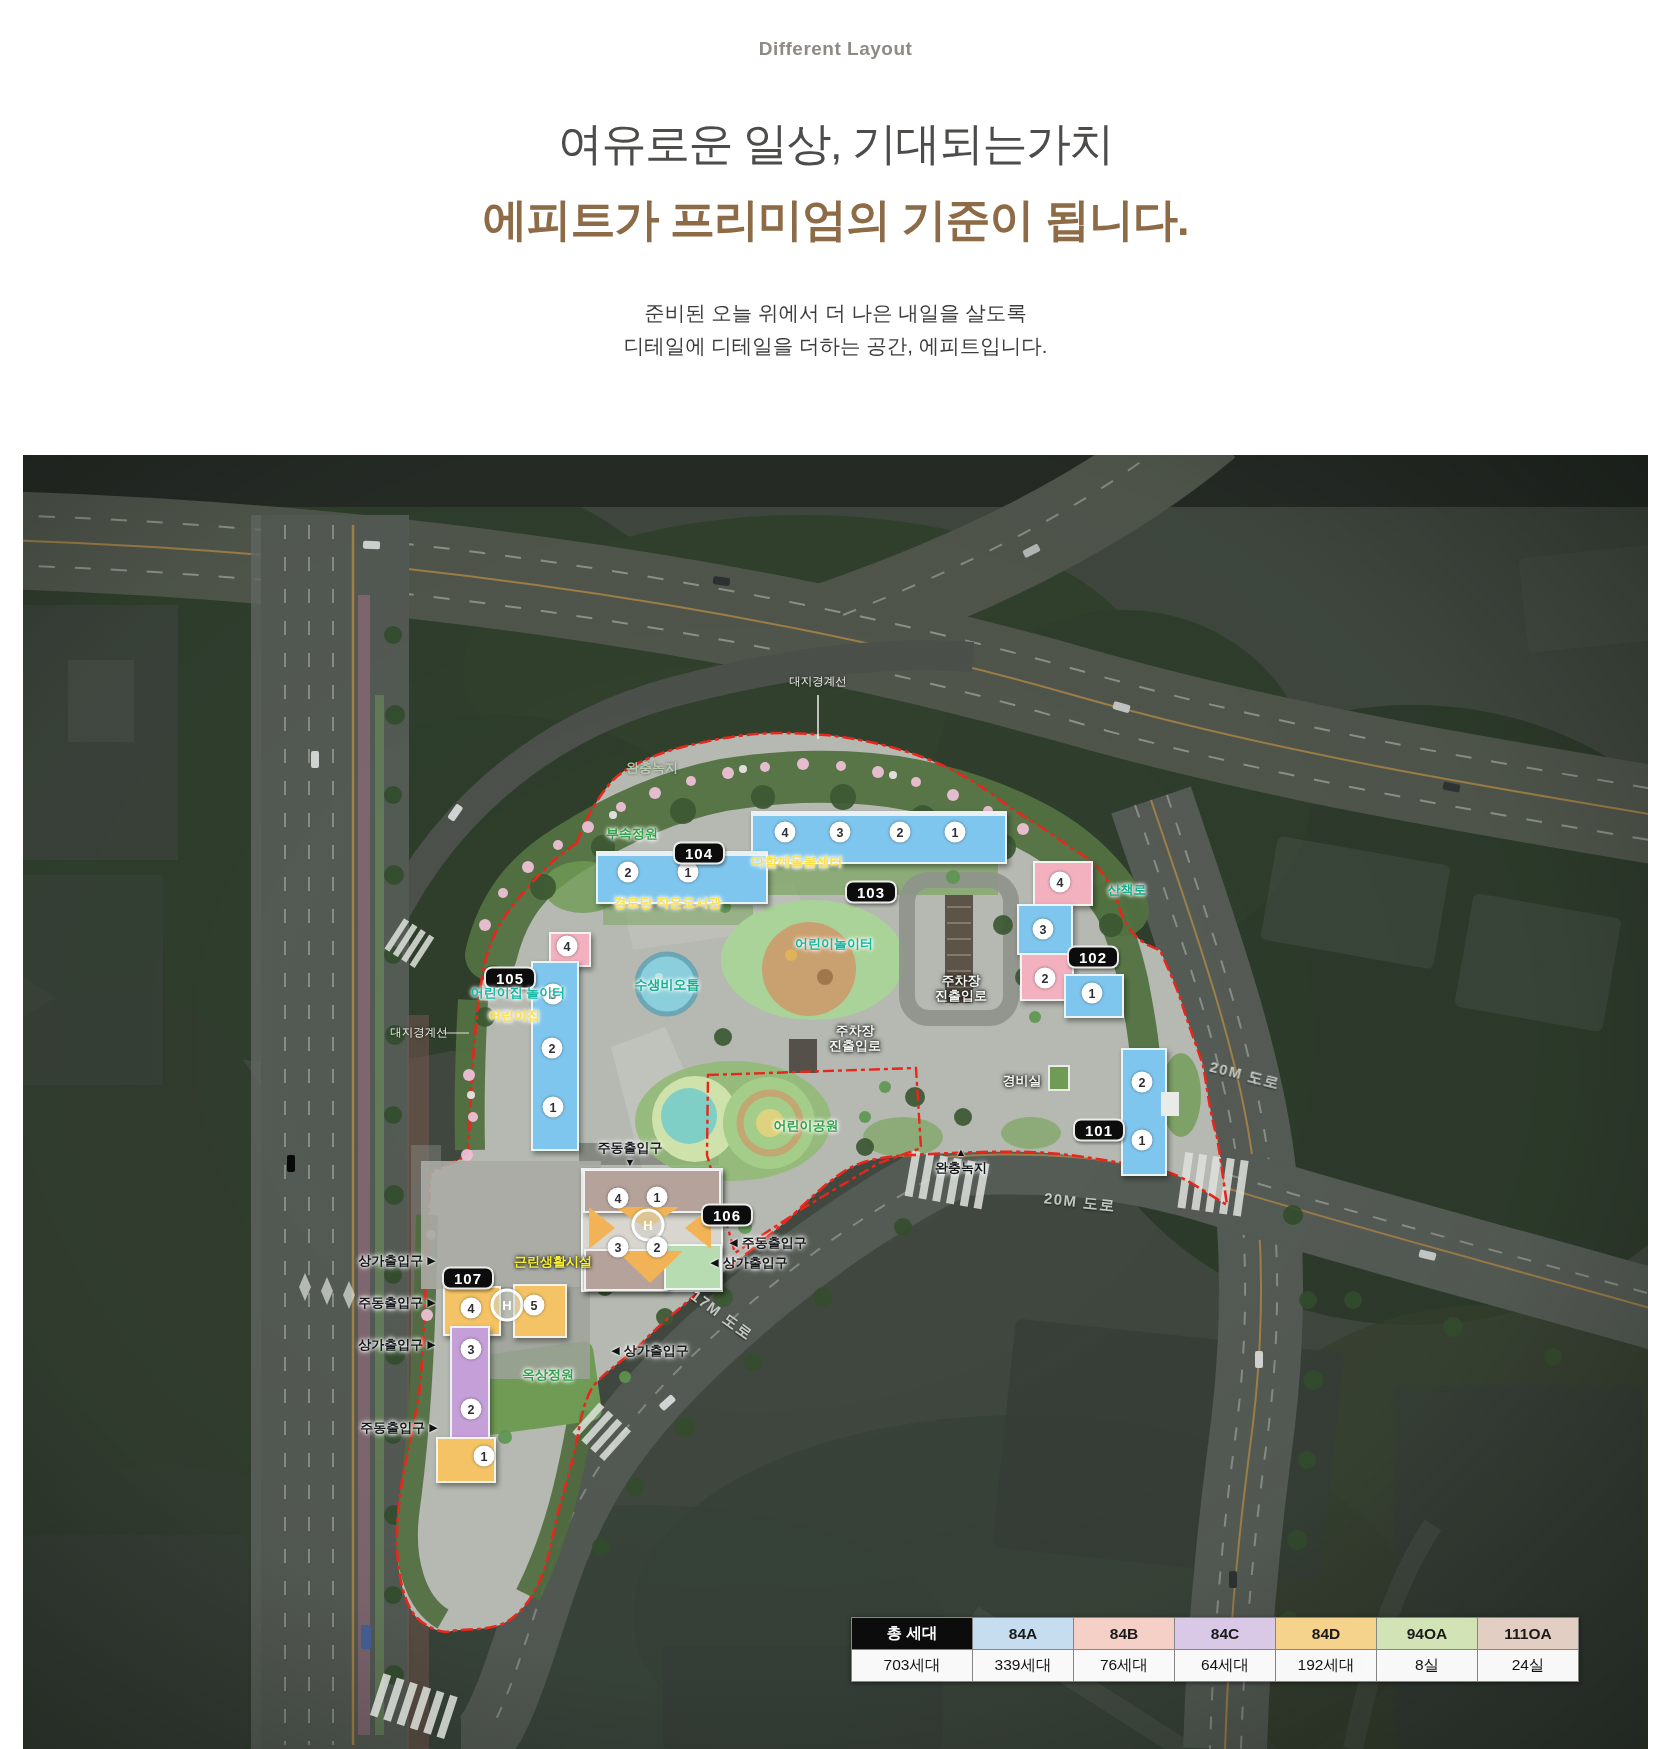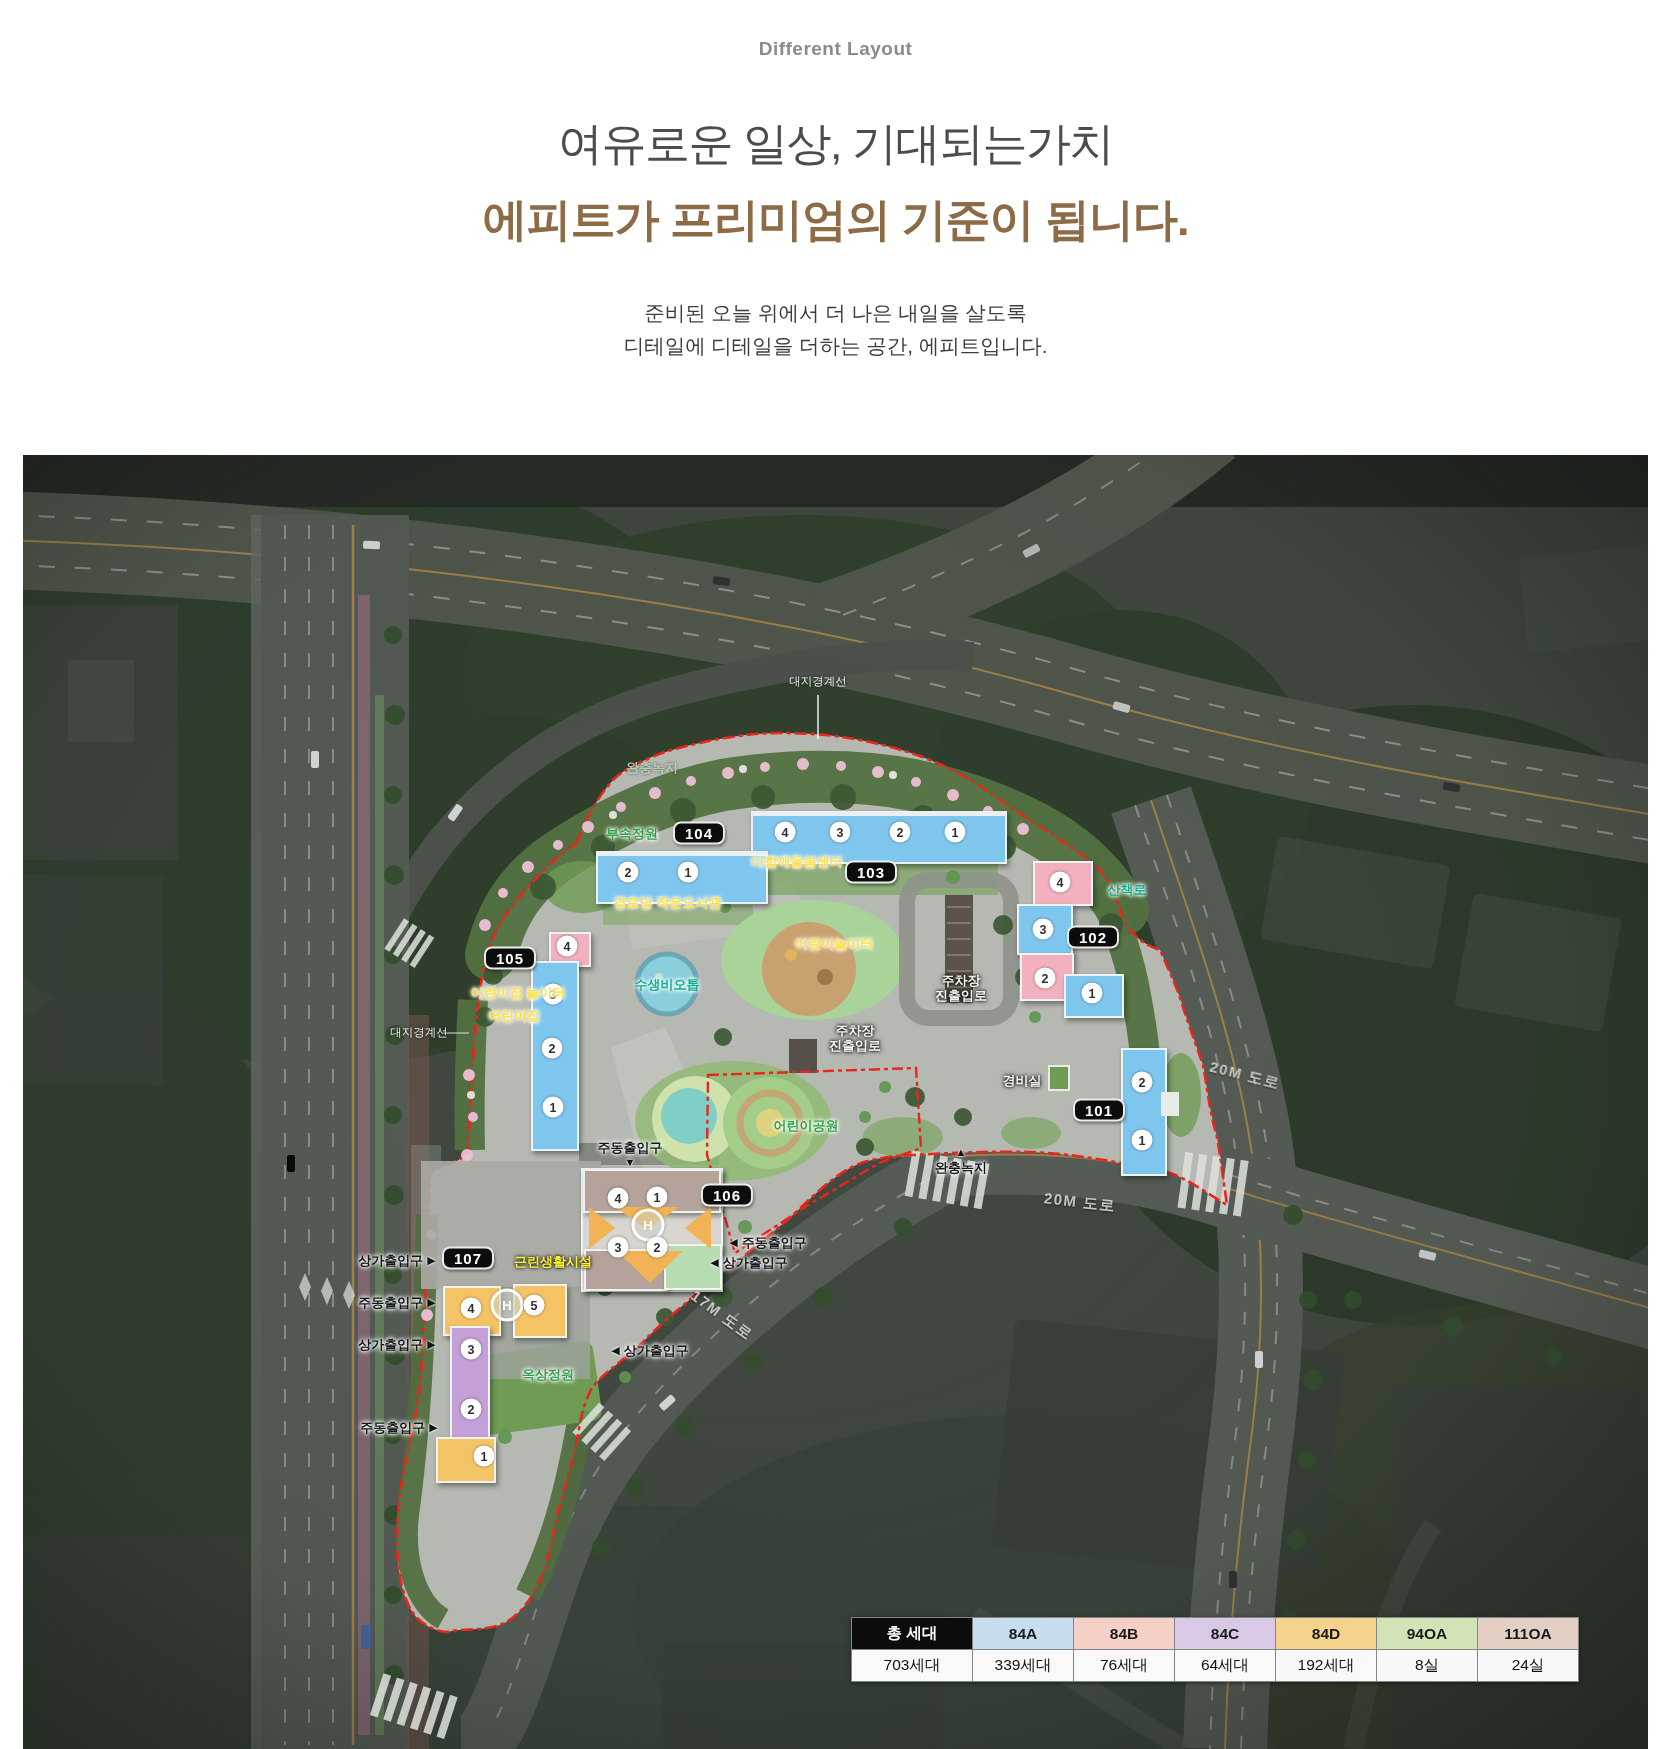--- a/index.html
+++ b/index.html
@@ -13,33 +13,33 @@
   .desc{margin-top:46px;font-size:20.5px;color:#3d3d3d;line-height:1.62;font-weight:500;}
   
   .map{position:absolute;left:23px;top:455px;width:1625px;height:1294px;background:#424a41;overflow:hidden;}
   .map svg{position:absolute;left:0;top:0;}
   .lbl{position:absolute;transform:translate(-50%,-50%);font-size:13px;font-weight:700;
        white-space:pre-line;text-align:center;line-height:1.18;z-index:30;}
   .lbl.white{color:#f2f4f0;text-shadow:0 0 3px #000,0 0 5px rgba(0,0,0,.9);}
   .lbl.dark{color:#15181a;text-shadow:0 0 3px #fff,0 0 4px #fff,0 0 6px rgba(255,255,255,.95);}
   .lbl.pink{color:#fde047;text-shadow:0 0 3px #fff,0 0 4px #fff,0 0 5px #fff;}
   .lbl.green{color:#2fa14b;text-shadow:0 0 3px #fff,0 0 4px #fff,0 0 5px #fff;}
-  .lbl.blue{color:#fde047;text-shadow:0 0 3px #fff,0 0 4px #fff,0 0 5px #fff;padding-left:48px;}
+  .lbl.blue{color:#14b8a6;text-shadow:0 0 3px #fff,0 0 4px #fff,0 0 5px #fff;padding-left:48px;}
   .lbl.teal{color:#14ae8d;text-shadow:0 0 3px #fff,0 0 4px #fff,0 0 5px #fff;}
   .lbl.yellow{color:#f8ef2e;text-shadow:0 0 3px rgba(0,0,0,.9),0 0 4px rgba(0,0,0,.8);}
   .lbl.road{color:rgba(226,231,225,.82);font-size:15px;letter-spacing:1.5px;
             text-shadow:0 1px 2px rgba(0,0,0,.55);}
   .lbl.boundary{color:#eceeea;font-size:11.5px;font-weight:400;text-shadow:0 0 3px rgba(0,0,0,.85);}
   .lbl.soft{color:rgba(195,218,190,.85);text-shadow:0 0 3px rgba(0,0,0,.6);}
   .row{display:flex;align-items:center;gap:4px;}
   .col{display:flex;flex-direction:column;align-items:center;gap:1px;}
   .arr{font-size:11px;color:#101314;text-shadow:0 0 2px #fff,0 0 3px #fff;}
   .badge{position:absolute;transform:translate(-50%,-50%);background:#0c0c0c;color:#fff;
          border:2px solid rgba(255,255,255,.92);border-radius:8px;padding:1px 10px;
-         font-size:15px;font-weight:700;letter-spacing:1px;z-index:25;box-shadow:1px 2px 3px rgba(0,0,0,.4);}
+         font-size:15px;font-weight:700;letter-spacing:1px;z-index:25;box-shadow:1px 2px 3px rgba(0,0,0,.4);margin-top:20px;}
   .bld{position:absolute;border:2px solid rgba(243,247,246,.92);box-shadow:2px 3px 5px rgba(8,12,8,.42);z-index:10;}
   .pod{position:absolute;z-index:8;}
   .bA{background:#7fc6ee;}  .bB{background:#f3b0bf;}  .bC{background:#c5a0d8;}
   .bD{background:#f4c365;}  .bG{background:#b7dcb2;}  .bT{background:#b5a29a;}
   .unit{position:absolute;width:21px;height:21px;border-radius:50%;background:#fff;color:#2f2f33;
         font-size:12.5px;font-weight:700;display:flex;align-items:center;justify-content:center;
         transform:translate(-50%,-50%);box-shadow:0 0 3px rgba(0,0,0,.45);z-index:20;}
   .heli{position:absolute;width:27px;height:27px;border-radius:50%;border:3px solid #fdfdfc;
         background:rgba(205,207,199,.55);color:#fff;font-size:13px;font-weight:700;
         display:flex;align-items:center;justify-content:center;transform:translate(-50%,-50%);

